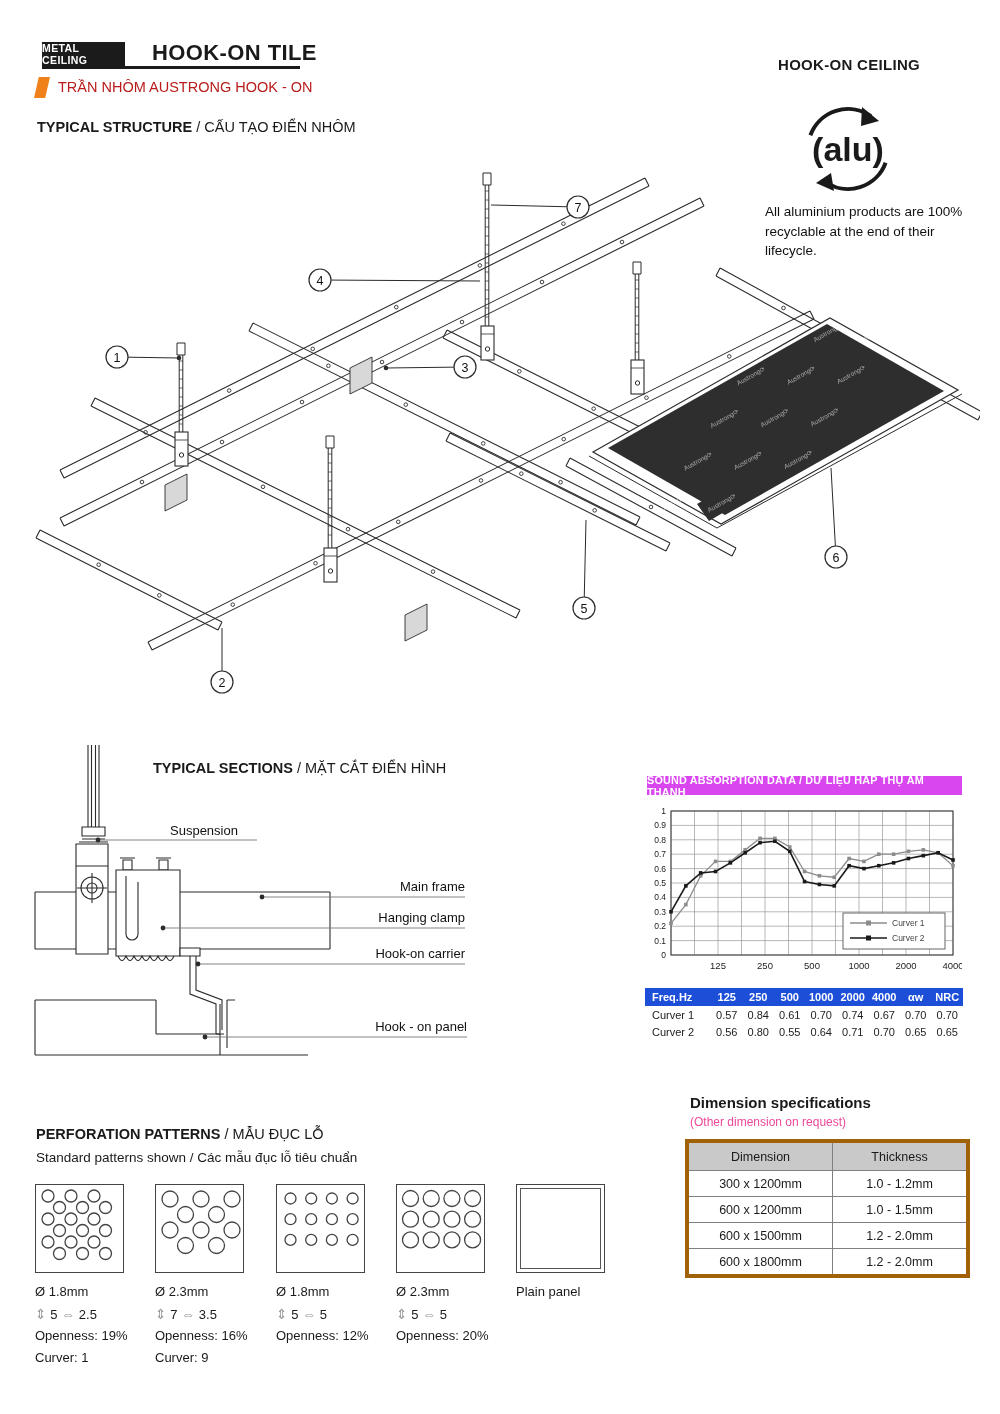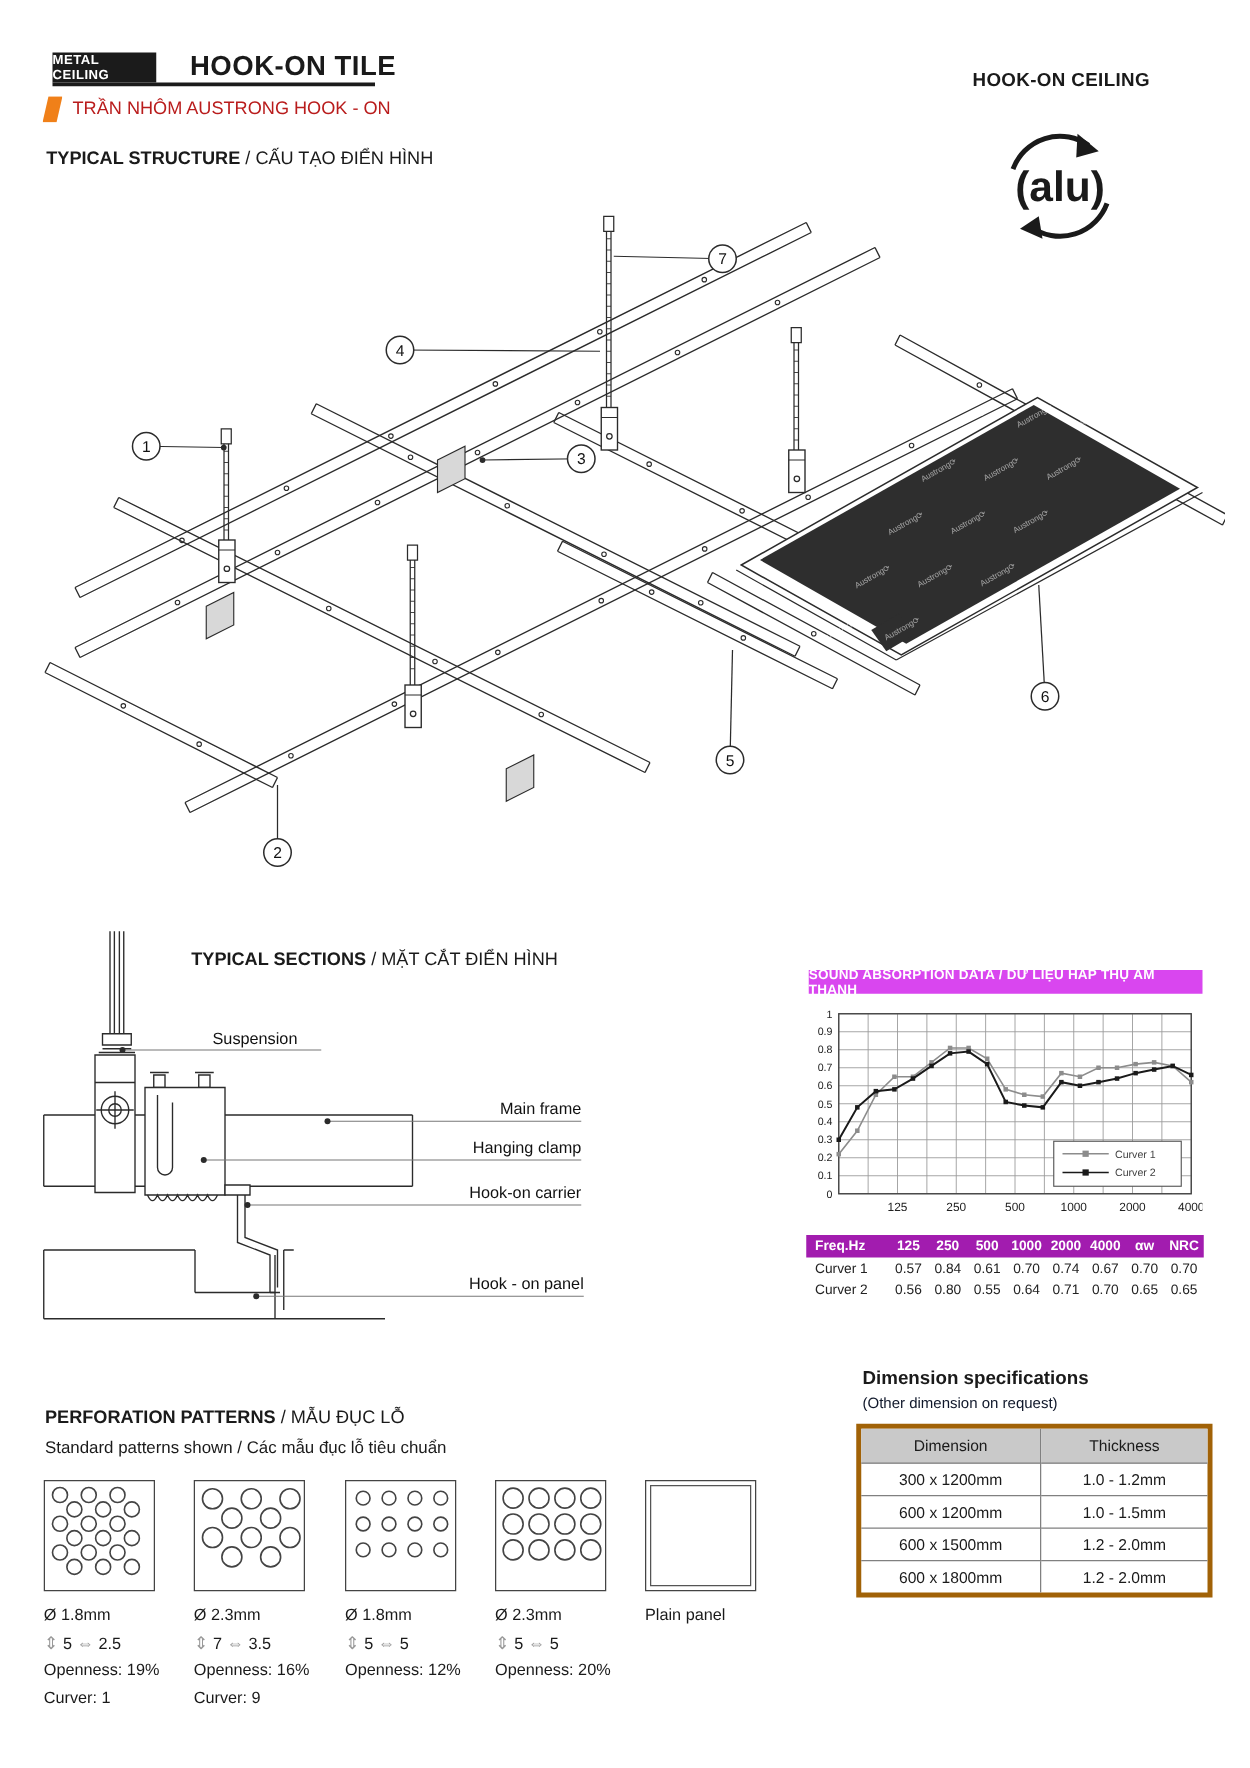--- a/index.html
+++ b/index.html
@@ -16,26 +16,26 @@
   .h2{font-size:14.5px;white-space:nowrap;}
   .h2 b{font-weight:bold;}
   .parts{left:37px;top:147px;font-size:13.5px;line-height:23.5px;}
   .alu-note{left:765px;top:202px;width:208px;font-size:13.5px;line-height:19.5px;color:#111;}
   svg{display:block;}
   svg text{font-family:"Liberation Sans","DejaVu Sans",sans-serif;}
   .chart-bar{left:647px;top:776px;width:315px;height:19px;background:#d946ef;color:#fff;
              font-size:10.8px;font-weight:bold;display:flex;align-items:center;justify-content:center;letter-spacing:.2px;}
   .ft{left:645px;top:988px;width:318px;font-size:11px;}
   .ft-row{display:grid;grid-template-columns:66px repeat(8,1fr);align-items:center;}
-  .ft-head{background:#a21caf;color:#fff;font-weight:bold;height:18px;}
+  .ft-head{background:#1d4ed8;color:#fff;font-weight:bold;height:18px;}
   .ft-data{height:17px;color:#222;}
   .ft-row div{text-align:center;}
   .ft-row div.first{text-align:left;padding-left:7px;}
   .spec-h{left:690px;top:1094px;font-size:15px;font-weight:bold;}
-  .spec-sub{left:690px;top:1115px;font-size:12px;color:#0f172a;}
+  .spec-sub{left:690px;top:1115px;font-size:12px;color:#ec4899;}
   .spec-table{left:685px;top:1139px;width:277px;border:4px solid #a16207;font-size:12.5px;}
   .spec-row{display:grid;grid-template-columns:52% 48%;}
   .spec-row div{border-bottom:1px solid #808080;display:flex;align-items:center;justify-content:center;height:25px;}
   .spec-row div:first-child{border-right:1px solid #808080;}
   .spec-head div{background:#c9c9c9;height:27px;}
   .spec-row:last-child div{border-bottom:none;}
   .pat{position:absolute;top:1184px;width:118px;font-size:13px;}
   .pat .sw{width:89px;height:89px;border:1.5px solid #444;box-sizing:border-box;}
   .pat .sw.plain{padding:3px;}
   .pat .sw.plain .inner{width:100%;height:100%;border:1px solid #555;box-sizing:border-box;}
@@ -49,30 +49,31 @@
 <div class="page">
 
   <div class="abs badge">METAL CEILING</div>
   <div class="abs title">HOOK-ON TILE</div>
   <div class="abs title-rule"></div>
   <div class="abs flag"></div>
   <div class="abs subtitle">TRẦN NHÔM AUSTRONG HOOK - ON</div>
   <div class="abs right-head">HOOK-ON CEILING</div>
 
   <div class="abs h2" style="left:37px;top:119px">
-    <b>TYPICAL STRUCTURE</b><span> / CẤU TẠO ĐIỂN HÌNH</span>
+    <b>TYPICAL STRUCTURE</b><span> / CẤU TẠO ĐIỂN NHÔM</span>
   </div>
 
   <svg class="abs" style="left:793px;top:92px" width="110" height="110" viewBox="0 0 110 110">
     <path d="M17.4,43.3 A40,40 0 0 1 77.9,24.2" fill="none" stroke="#1a1a1a" stroke-width="4"></path>
     <polygon points="86,29 69,15 68,34" fill="#1a1a1a"></polygon>
     <path d="M92.6,70.7 A40,40 0 0 1 32.1,89.8" fill="none" stroke="#1a1a1a" stroke-width="4"></path>
     <polygon points="23,91 41,99 38,81" fill="#1a1a1a"></polygon>
     <text x="55" y="69" text-anchor="middle" font-size="34" font-weight="bold" fill="#1a1a1a">(alu)</text>
   </svg>
+  <div class="abs alu-note">All aluminium products are 100% recyclable at the end of their lifecycle.</div>
 
   <svg class="abs" style="left:30px;top:160px" width="950" height="555" viewBox="0 0 950 555">
       <path d="M30,310 L615,18 M34,318 L619,26 M30,310 L34,318 M615,18 L619,26" stroke="#2b2b2b" stroke-width="1.1" fill="none"></path>
       <circle cx="115.57142857142857" cy="272.2857142857143" r="1.8" stroke="#2b2b2b" stroke-width="0.9" fill="none"></circle>
       <circle cx="199.14285714285714" cy="230.57142857142856" r="1.8" stroke="#2b2b2b" stroke-width="0.9" fill="none"></circle>
       <circle cx="282.71428571428567" cy="188.85714285714286" r="1.8" stroke="#2b2b2b" stroke-width="0.9" fill="none"></circle>
       <circle cx="366.2857142857143" cy="147.14285714285714" r="1.8" stroke="#2b2b2b" stroke-width="0.9" fill="none"></circle>
       <circle cx="449.8571428571429" cy="105.42857142857142" r="1.8" stroke="#2b2b2b" stroke-width="0.9" fill="none"></circle>
       <circle cx="533.4285714285713" cy="63.71428571428572" r="1.8" stroke="#2b2b2b" stroke-width="0.9" fill="none"></circle>
       <path d="M30,358 L670,38 M34,366 L674,46 M30,358 L34,366 M670,38 L674,46" stroke="#2b2b2b" stroke-width="1.1" fill="none"></path>

